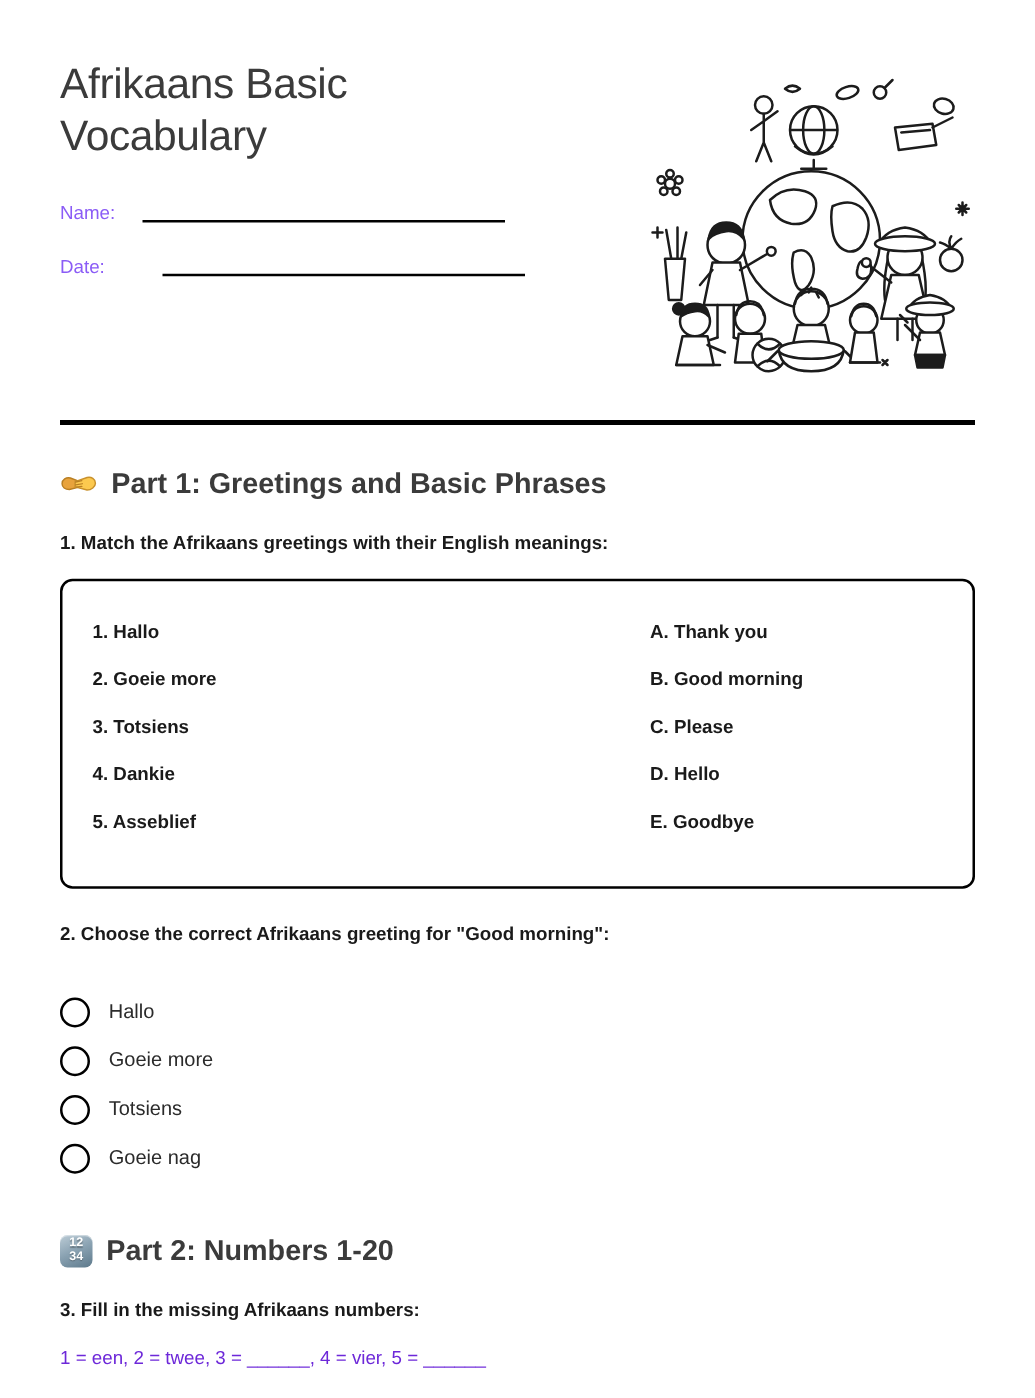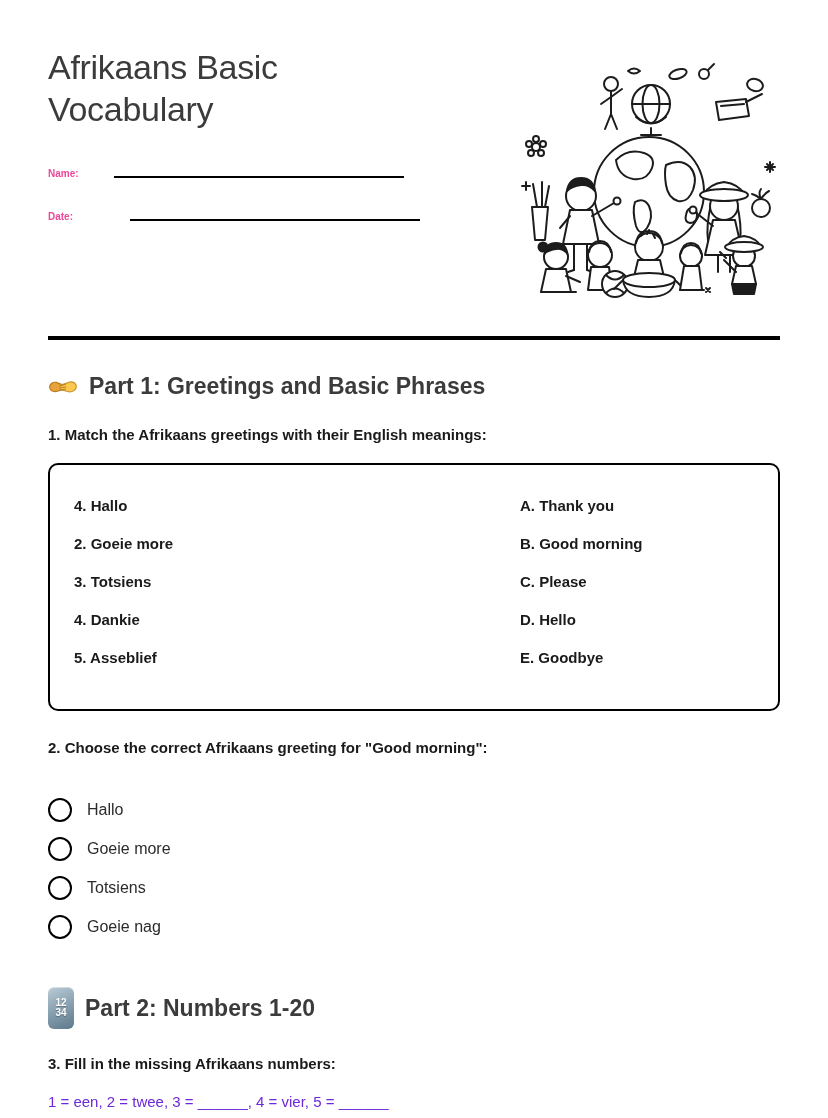--- a/index.html
+++ b/index.html
@@ -14,38 +14,38 @@
   
   .header { display:flex; justify-content:space-between; }
   .page-title {
     margin-top:46px; max-width:345px;
     font-size:34px; font-weight:400; line-height:1.24;
     color:#3b3b3b; letter-spacing:-0.3px;
   }
   .field-row { display:flex; align-items:flex-end; }
   .field-row.name { margin-top:27px; }
   .field-row.date { margin-top:21px;gap:16px; }
-  .field-label { font-weight:700; font-size:10px; color:#ec4899; width:66px; }
+  .field-label { font-weight:400; font-size:15px; color:#8b5cf6; width:66px; }
   .field-line {
     width:290px; height:21px; margin-bottom:1px;
     border-bottom:2px solid #000000; cursor:text;
   }
   .illustration { flex:none; width:262px; height:262px; margin-top:44px; }
 
   
   .divider { border:none; height:4px; background:#000000; margin-top:30px; }
 
   
   .section-heading {
     display:flex; align-items:center; gap:11px;
     margin-top:33px; font-size:23px; font-weight:700; color:#3b3b3b;
   }
   .hs-icon { width:30px; height:22px; flex:none; }
   .num-icon {
-    width:26px; height:42px; flex:none; border-radius:6px;
+    width:26px; height:26px; flex:none; border-radius:6px;
     background:linear-gradient(155deg,#bcccd6 0%, #8aa2b2 48%, #5d798b 100%);
     box-shadow:inset 0 1px 0 rgba(255,255,255,.45);
     color:#ffffff; font-size:10px; font-weight:700; line-height:10.5px;
     display:flex; flex-direction:column; align-items:center; justify-content:center;
     text-shadow:0 1px 1px rgba(0,0,0,.3);
   }
   .prompt { margin-top:26px; font-size:15px; font-weight:700; color:#1a1a1a; }
 
   
   .match-box {
@@ -197,21 +197,21 @@
         <path d="M15,10.5 L21,9 M15,13 L21.5,12 M15.5,15.2 L21,14.6" stroke="#b97f23" stroke-width="1.2" fill="none" stroke-linecap="round"></path>
       </svg>
     </span>
     <span>Part 1: Greetings and Basic Phrases</span>
   </div>
 
   <div class="prompt">1. Match the Afrikaans greetings with their English meanings:</div>
 
   <div class="match-box">
     <div class="match-row">
-      <span>4. Hallo</span>
+      <span>1. Hallo</span>
       <span>A. Thank you</span>
     </div>
     <div class="match-row">
       <span>2. Goeie more</span>
       <span>B. Good morning</span>
     </div>
     <div class="match-row">
       <span>3. Totsiens</span>
       <span>C. Please</span>
     </div>

